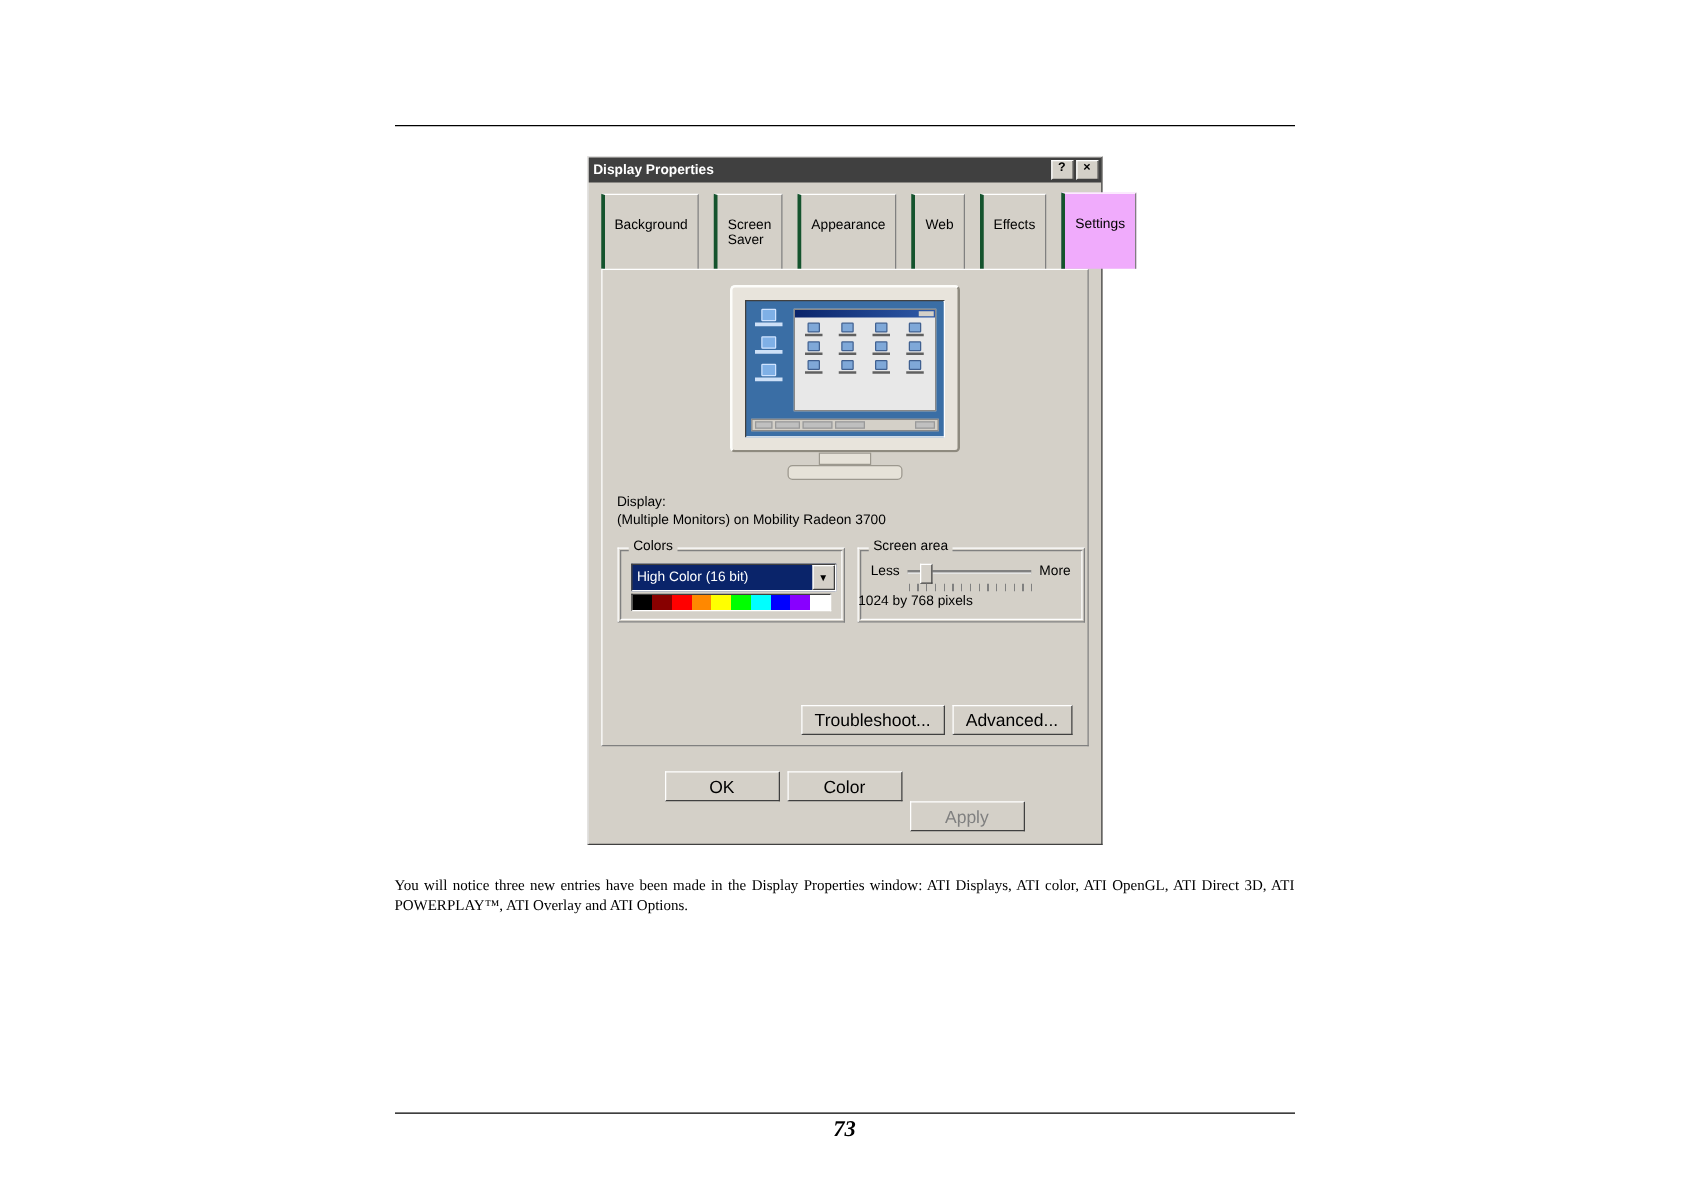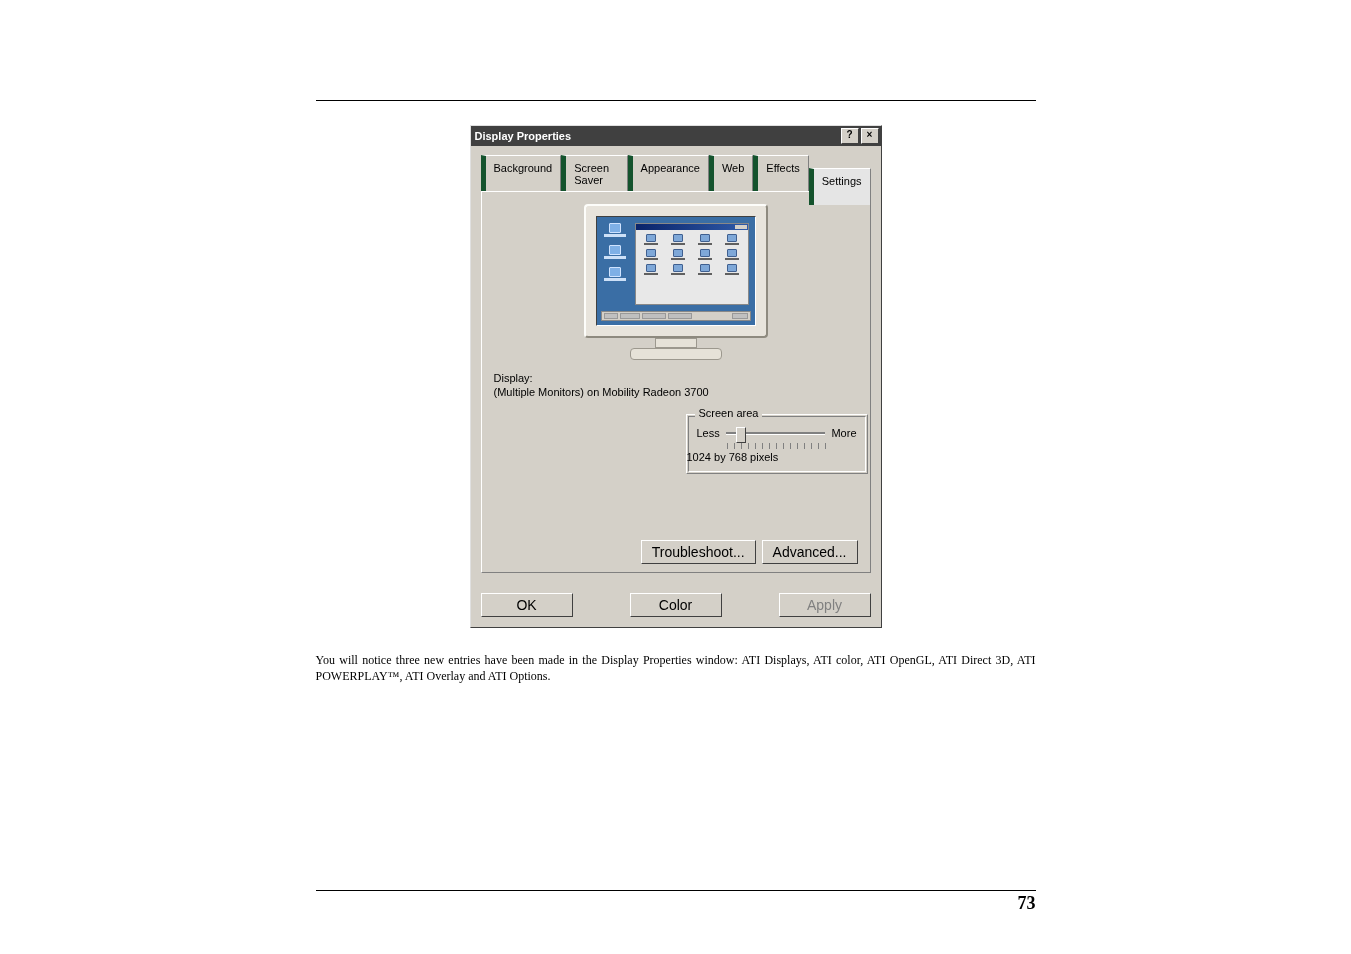--- a/index.html
+++ b/index.html
@@ -63,34 +63,34 @@
     text-align: center;
     line-height: 12px;
     font-weight: bold;
   }
 
   .tab-row {
     display: flex;
     padding: 8px 10px 0 10px;
   }
   .tab {
-    padding: 6px 8px;
-    border-top: 1px solid #fff;
-    border-left: 5px solid #14532d;
+    padding: 18px 8px;
+    border-top: 1px solid #fff;
+    border-left: 3px solid #14532d;
     border-right: 1px solid #808080;
     background: #d4d0c8;
-    margin-right: 0px;
+    margin-right: 12px;
     position: relative;
     top: 1px;
   }
   .tab.active {
     font-weight: normal;
-    top: 14px;
+    top: 0;
     z-index: 2;
-    background: #e5e5e5;
+    background: #f0abfc;
     padding-bottom: 4px;
   }
   .tab-panel {
     margin: 0 10px 16px 10px;
     height: 380px;
     border-top: 1px solid #fff;
     border-left: 1px solid #fff;
     border-right: 1px solid #808080;
     border-bottom: 1px solid #808080;
     position: relative;
@@ -300,43 +300,44 @@
     min-width: 70px;
     background: #d4d0c8;
     border-top: 1px solid #fff;
     border-left: 1px solid #fff;
     border-right: 1px solid #404040;
     border-bottom: 1px solid #404040;
     font-family: Liberation Sans, sans-serif;
     font-size: 14px;
     display: inline-flex; align-items: center; justify-content: center;
   }
-  .btn.disabled { color: #808080; }
+  .btn.disabled { color: #808080; margin-top: 24px; }
 
   .dialog-buttons {
-    display: flex; justify-content: space-between;
+    display: flex; justify-content: center;
     padding: 4px 10px 10px 10px;
     gap: 6px;
   }
 
   .caption {
     font-size: 12px;
     text-align: justify;
     line-height: 1.35;
     margin-top: 4px;
   }
 
   .bottom-rule {
     position: absolute;
     bottom: 40px;
     left: 0; right: 0;
     border-top: 1px solid #000;
     padding-top: 2px;
-    text-align: right;
+    text-align: center;
     font-size: 18px;
+    font-style: italic;
     font-weight: bold;
   }
 </style>
 </head>
 <body>
 
 <div class="page">
   <div class="top-rule"></div>
 
   <div class="win">
@@ -439,20 +440,28 @@
         </div>
         <div class="monitor-stand-neck"></div>
         <div class="monitor-stand-base"></div>
       </div>
 
       <div class="display-labels">
         <div>Display:</div>
         <div>(Multiple Monitors) on Mobility Radeon 3700</div>
       </div>
 
+      <div class="group colors-group">
+        <span class="group-title">Colors</span>
+        <div class="combo">
+          <span>High Color (16 bit)</span>
+          <div class="arrow">▼</div>
+        </div>
+        <div class="color-bar"></div>
+      </div>
 
       <div class="group screen-group">
         <span class="group-title">Screen area</span>
         <div class="sa-row">
           <span>Less</span>
           <div class="slider-track">
             <div class="slider-thumb"></div>
           </div>
           <span>More</span>
         </div>

